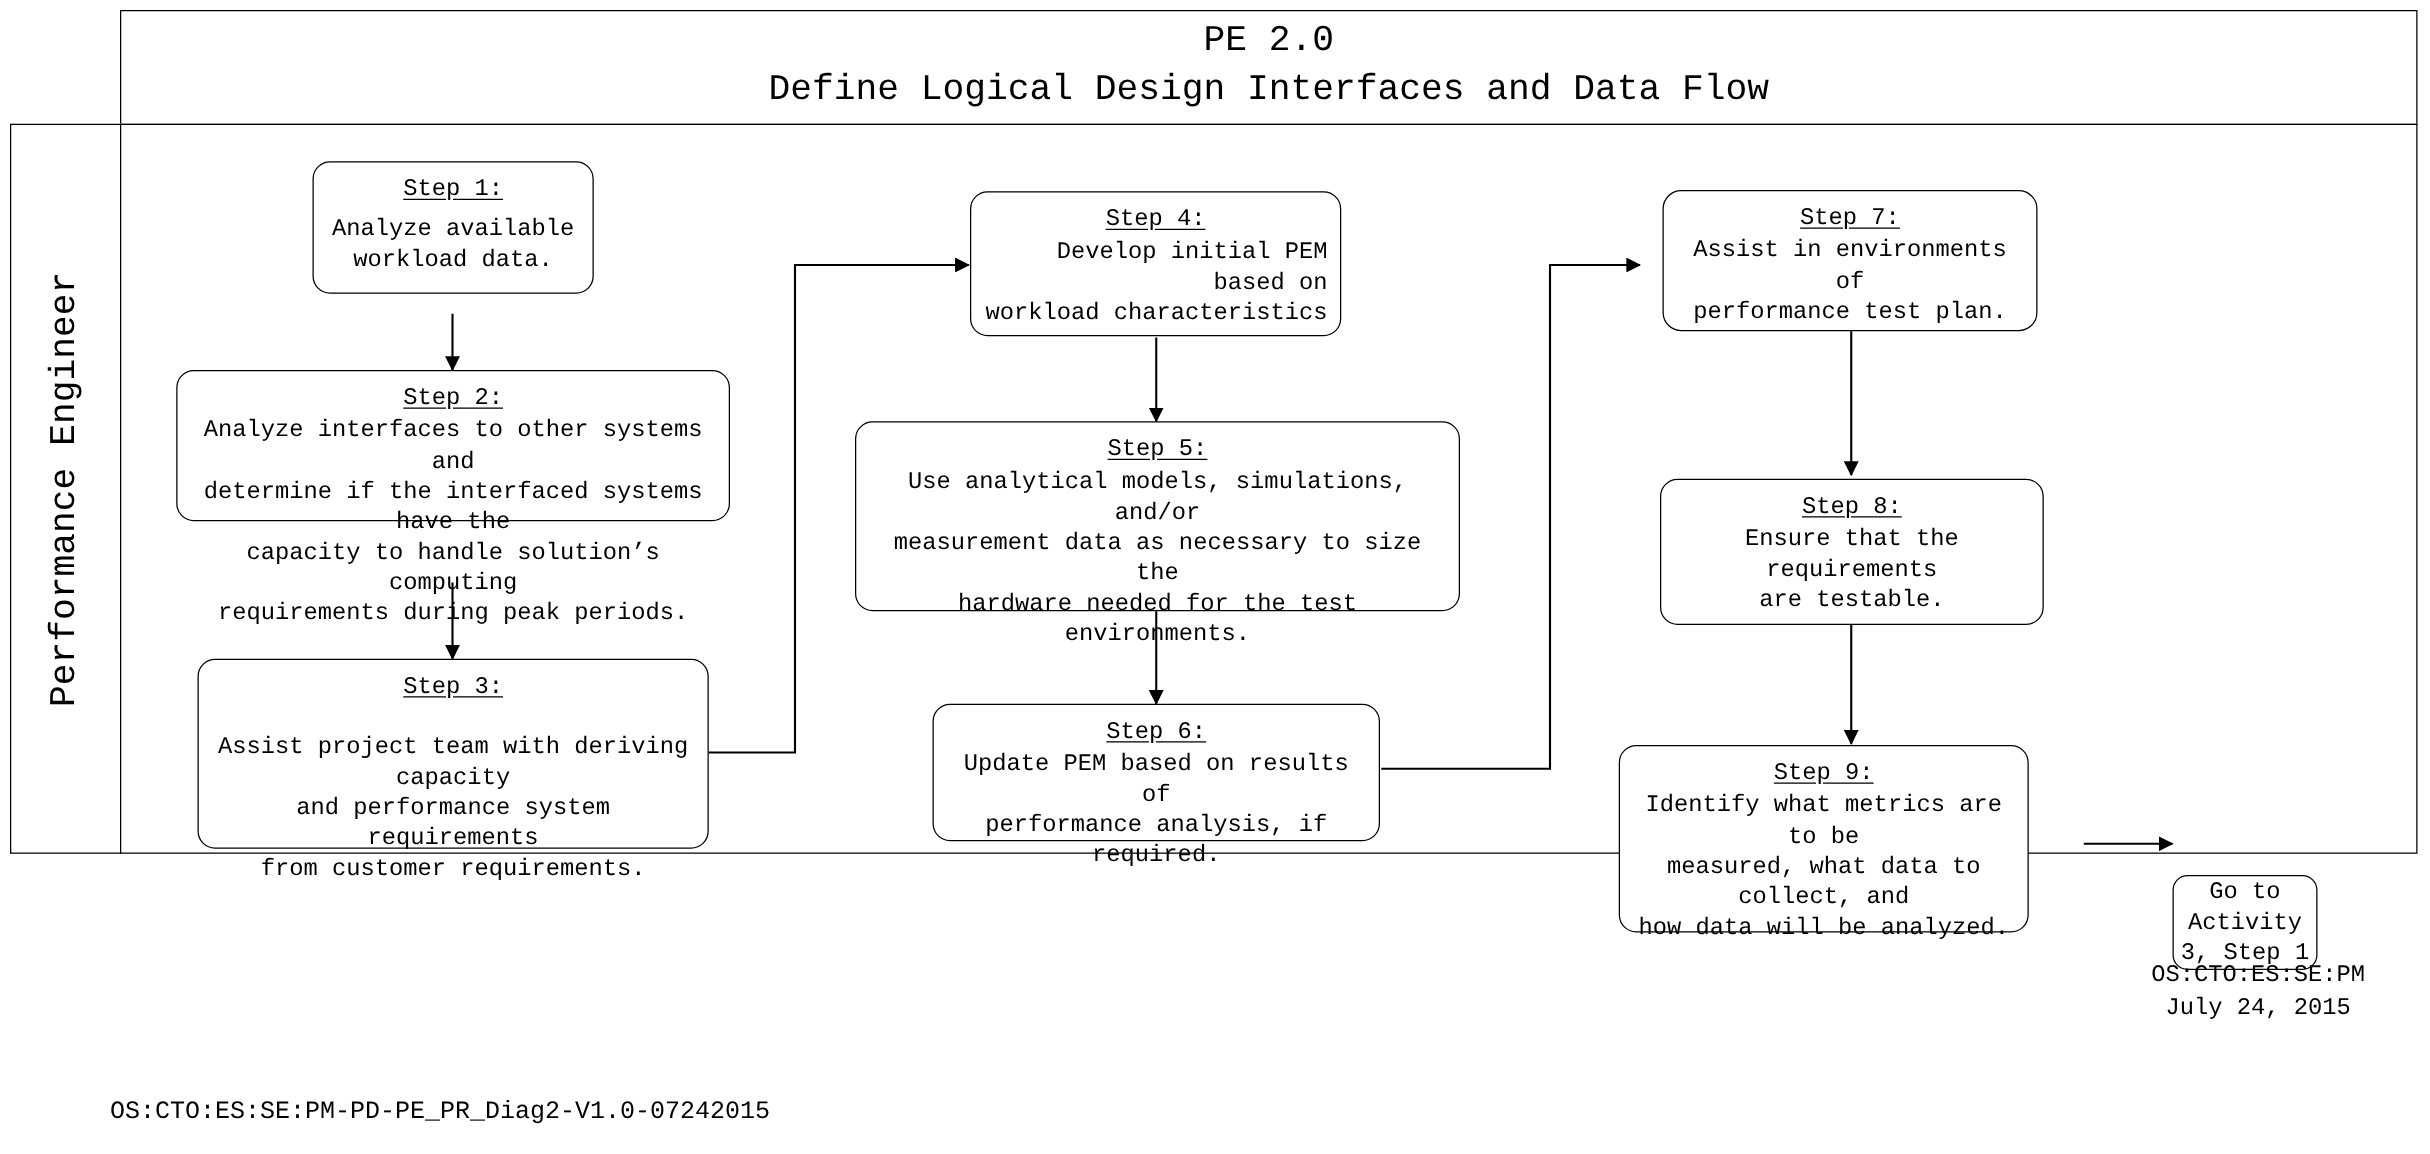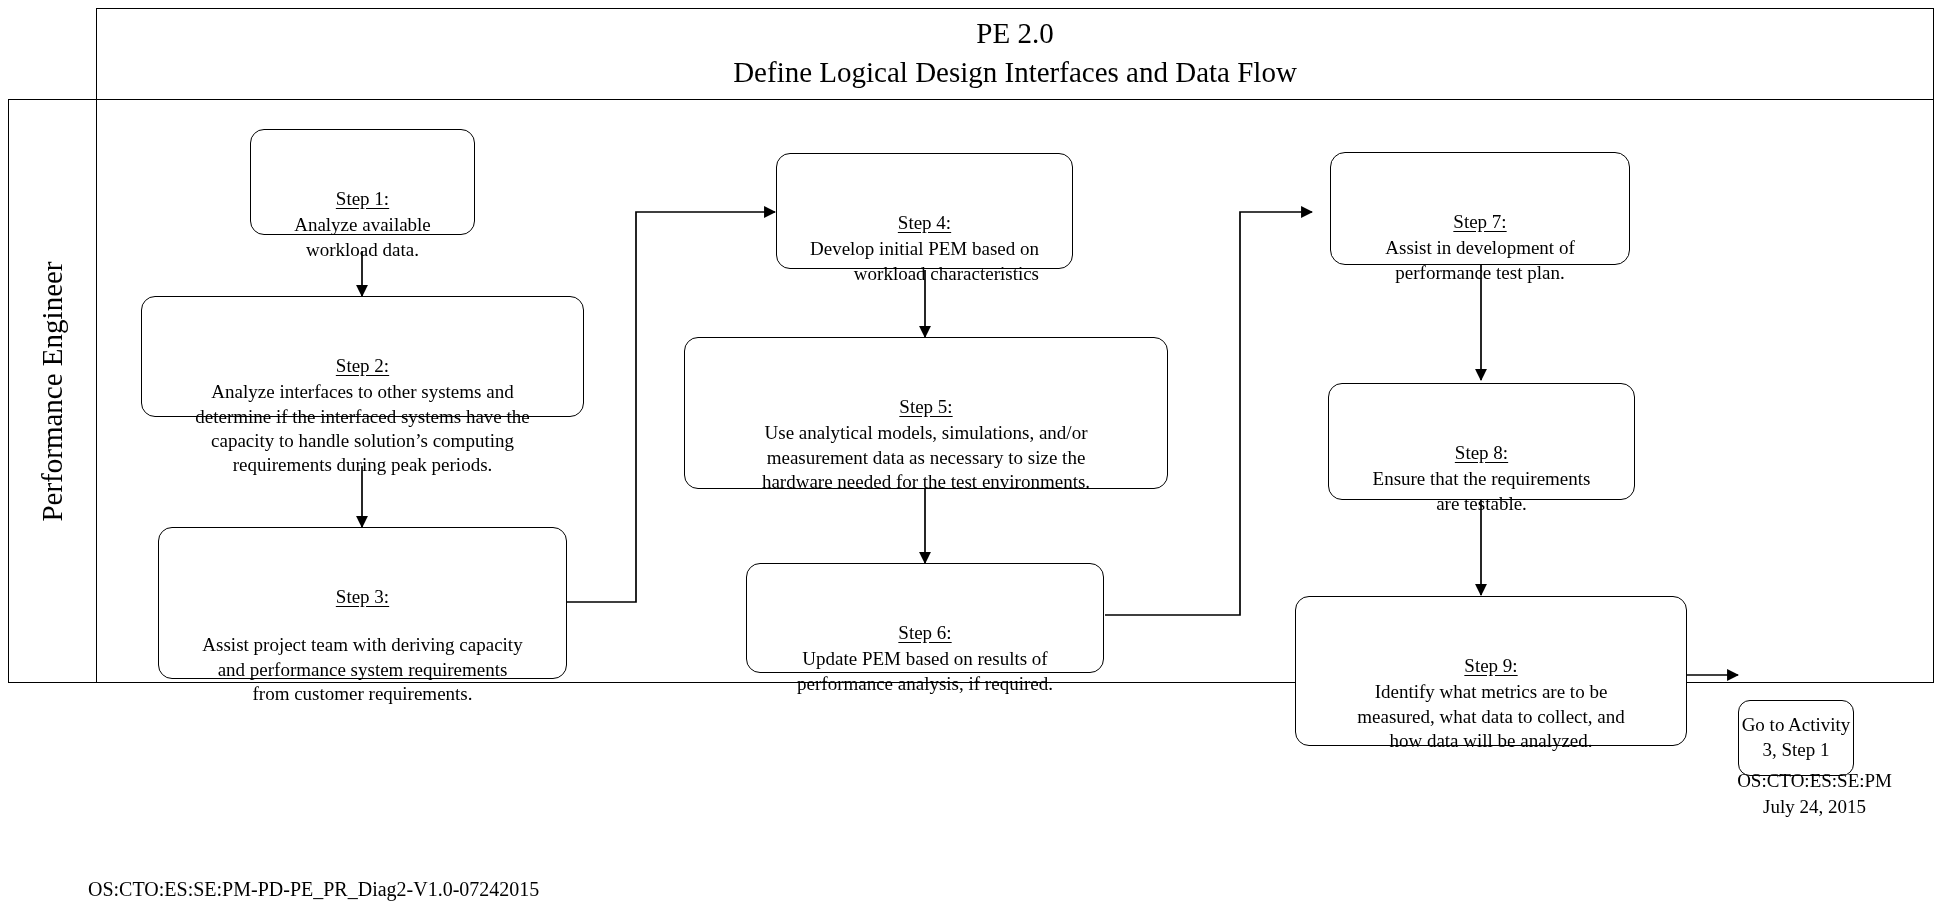--- a/index.html
+++ b/index.html
@@ -5,21 +5,21 @@
   html, body {
     margin: 0;
     padding: 0;
     background: #ffffff;
   }
   #page {
     position: relative;
     width: 1944px;
     height: 923px;
     background: #ffffff;
-    font-family: Liberation Serif, serif;
+    font-family: Liberation Mono, monospace;
     color: #000000;
     overflow: hidden;
   }
 
   
   .title-frame {
     position: absolute;
     left: 96px;
     top: 8px;
     width: 1838px;
@@ -86,21 +86,20 @@
     text-align: center;
     font-size: 19px;
     line-height: 1.28;
     padding: 9px 10px 8px 10px;
   }
   .node .step-title {
     text-decoration: underline;
     text-underline-offset: 3px;
     font-size: 19px;
     margin-bottom: 2px;
-    margin-top: 48px;
   }
   .node .step-body {
     margin-top: auto;
     margin-bottom: auto;
     white-space: pre-line;
   }
   .terminator {
     position: absolute;
     box-sizing: border-box;
     border: 1.6px solid #000;
@@ -221,31 +220,31 @@
   </div>
 
   <div class="node" style="left:746px; top:563px; width:358px; height:110px;">
     <div class="step-title">Step 6:</div>
     <div class="step-body">Update PEM based on results of
 performance analysis, if required.</div>
   </div>
 
   <div class="node" style="left:1330px; top:152px; width:300px; height:113px;border-radius:15px;">
     <div class="step-title">Step 7:</div>
-    <div class="step-body">Assist in development of
+    <div class="step-body">Assist in environments of
 performance test plan.</div>
   </div>
 
   <div class="node" style="left:1328px; top:383px; width:307px; height:117px;">
     <div class="step-title">Step 8:</div>
     <div class="step-body">Ensure that the requirements
 are testable.</div>
   </div>
 
-  <div class="node" style="left:1295px; top:596px; width:392px; height:150px;">
+  <div class="node" style="left:1295px; top:596px; width:328px; height:150px;">
     <div class="step-title">Step 9:</div>
     <div class="step-body">Identify what metrics are to be
 measured, what data to collect, and
 how data will be analyzed.</div>
   </div>
 
   <div class="terminator" style="left:1738px; top:672px; width:116px; height:76px;margin-top:28px;">Go to Activity
 3, Step 1</div>
 
   <div class="stamp-right">OS:CTO:ES:SE:PM

